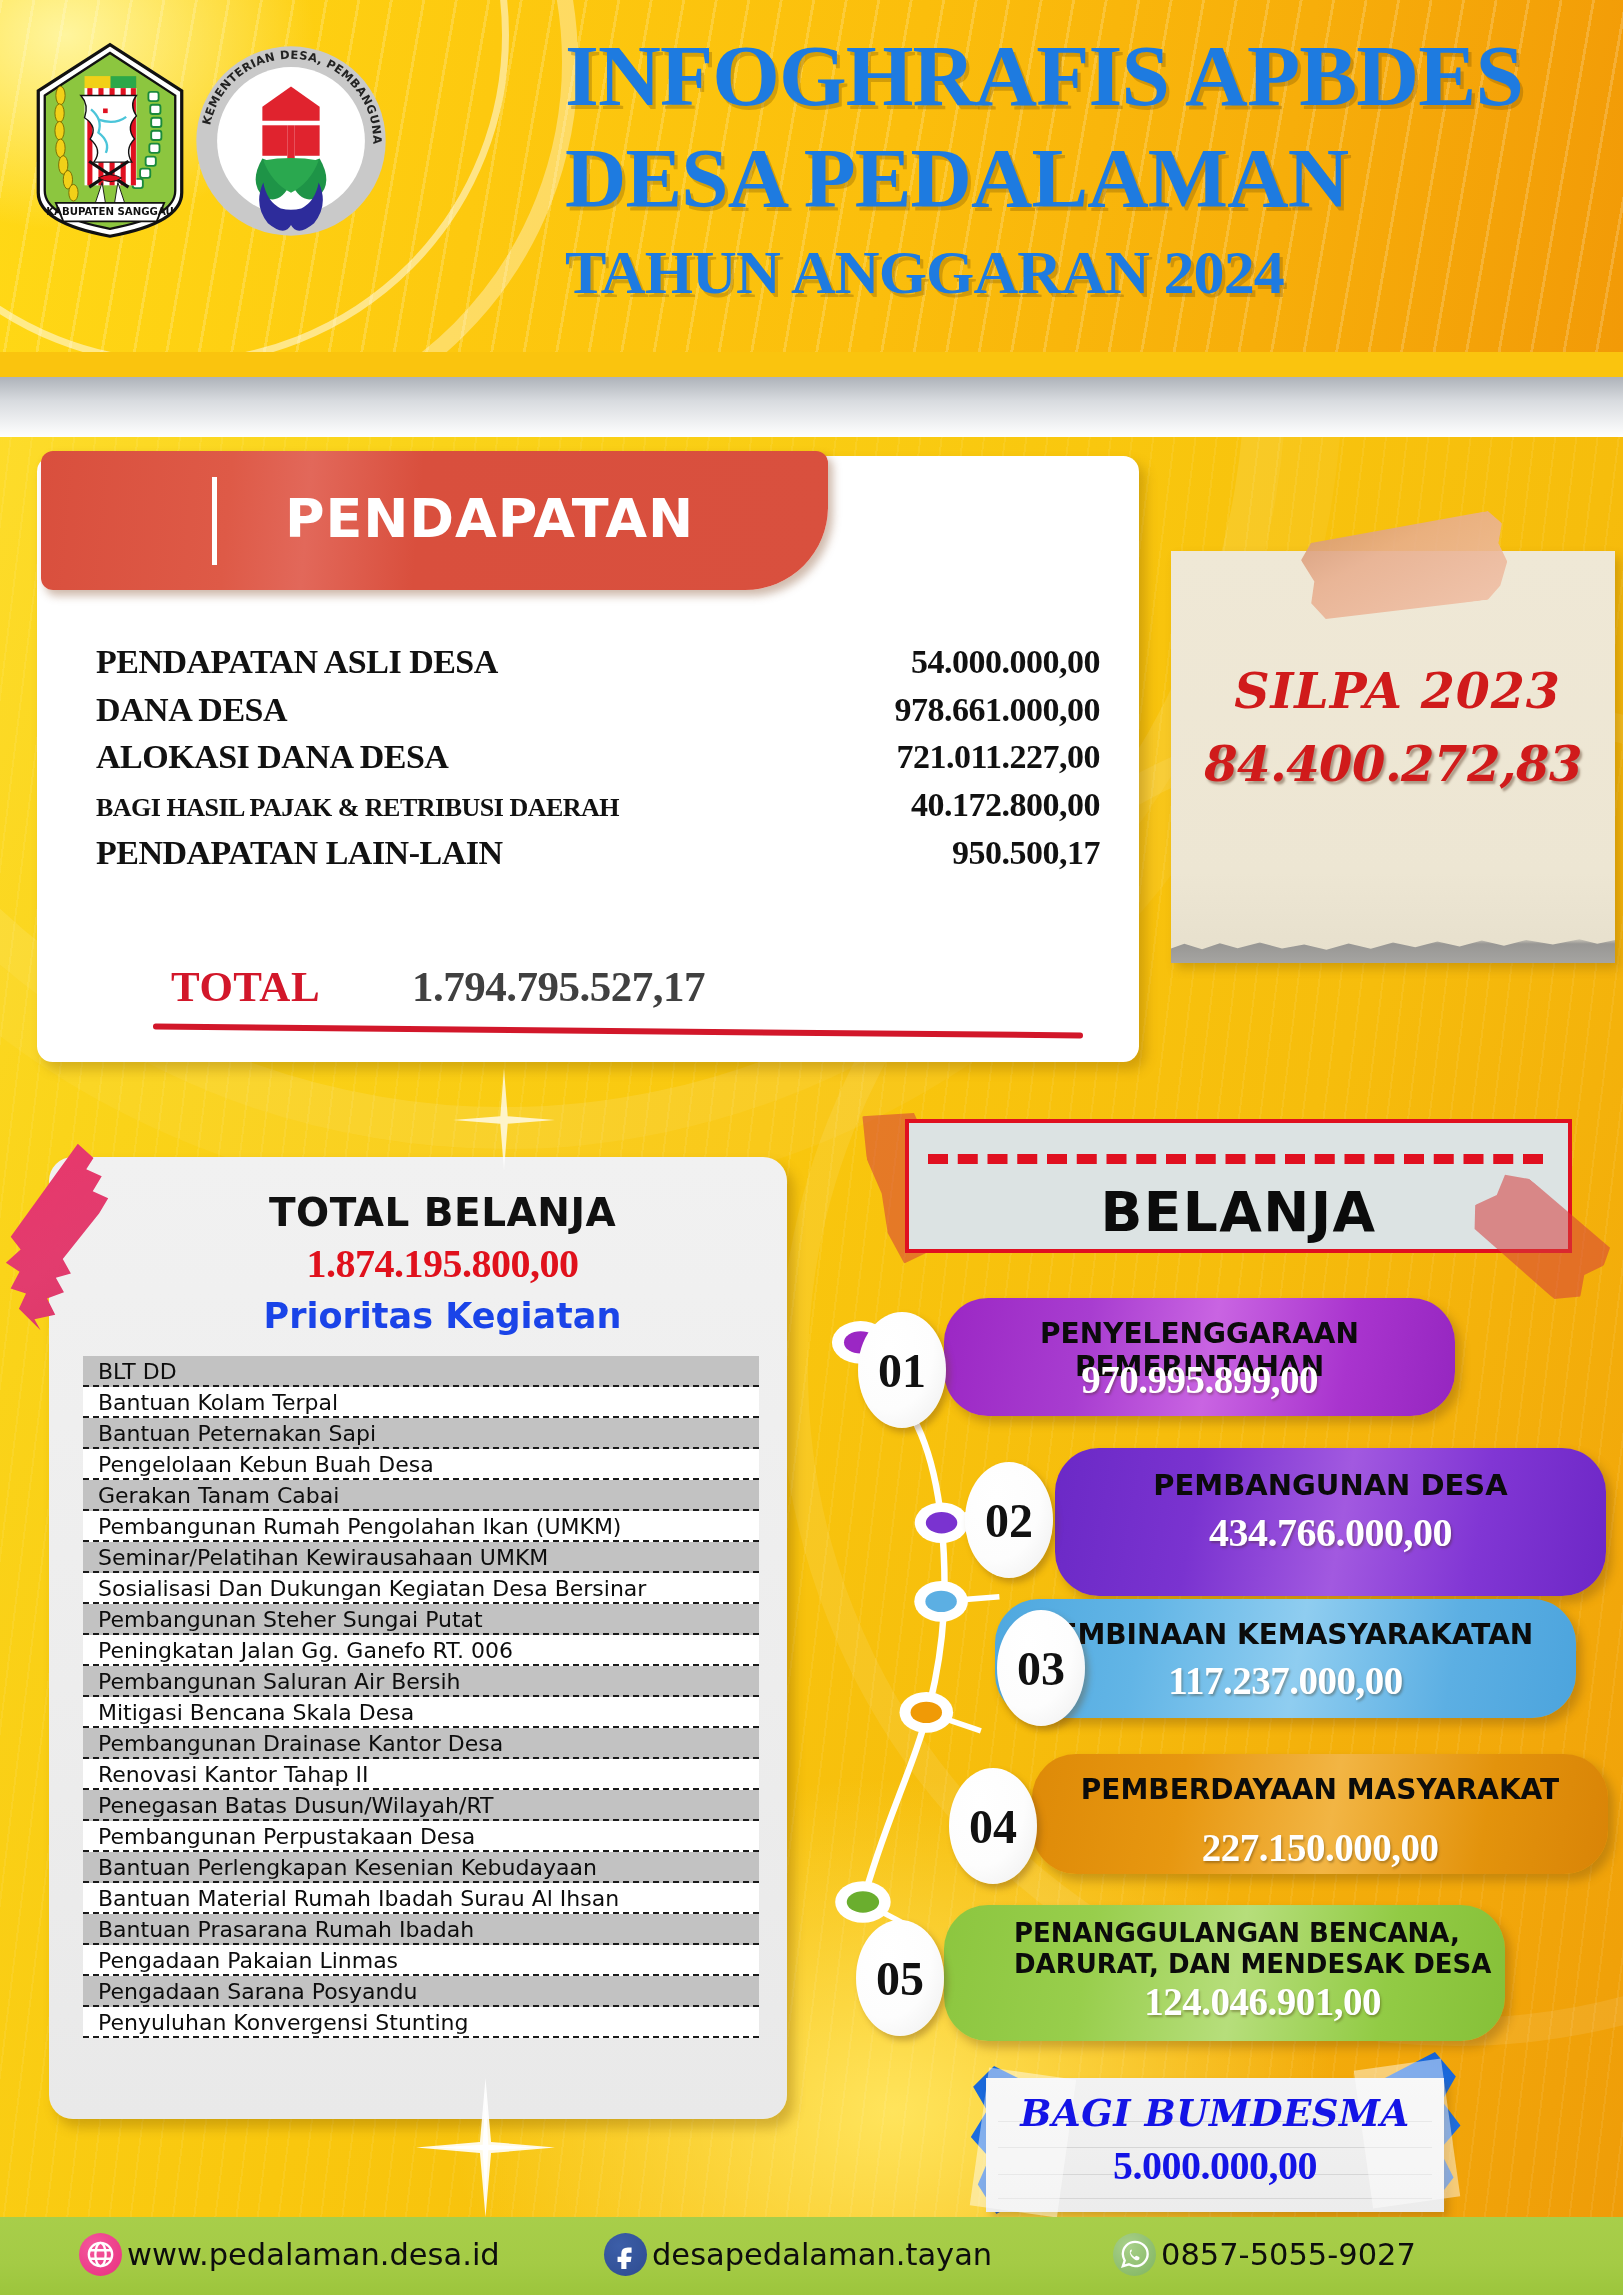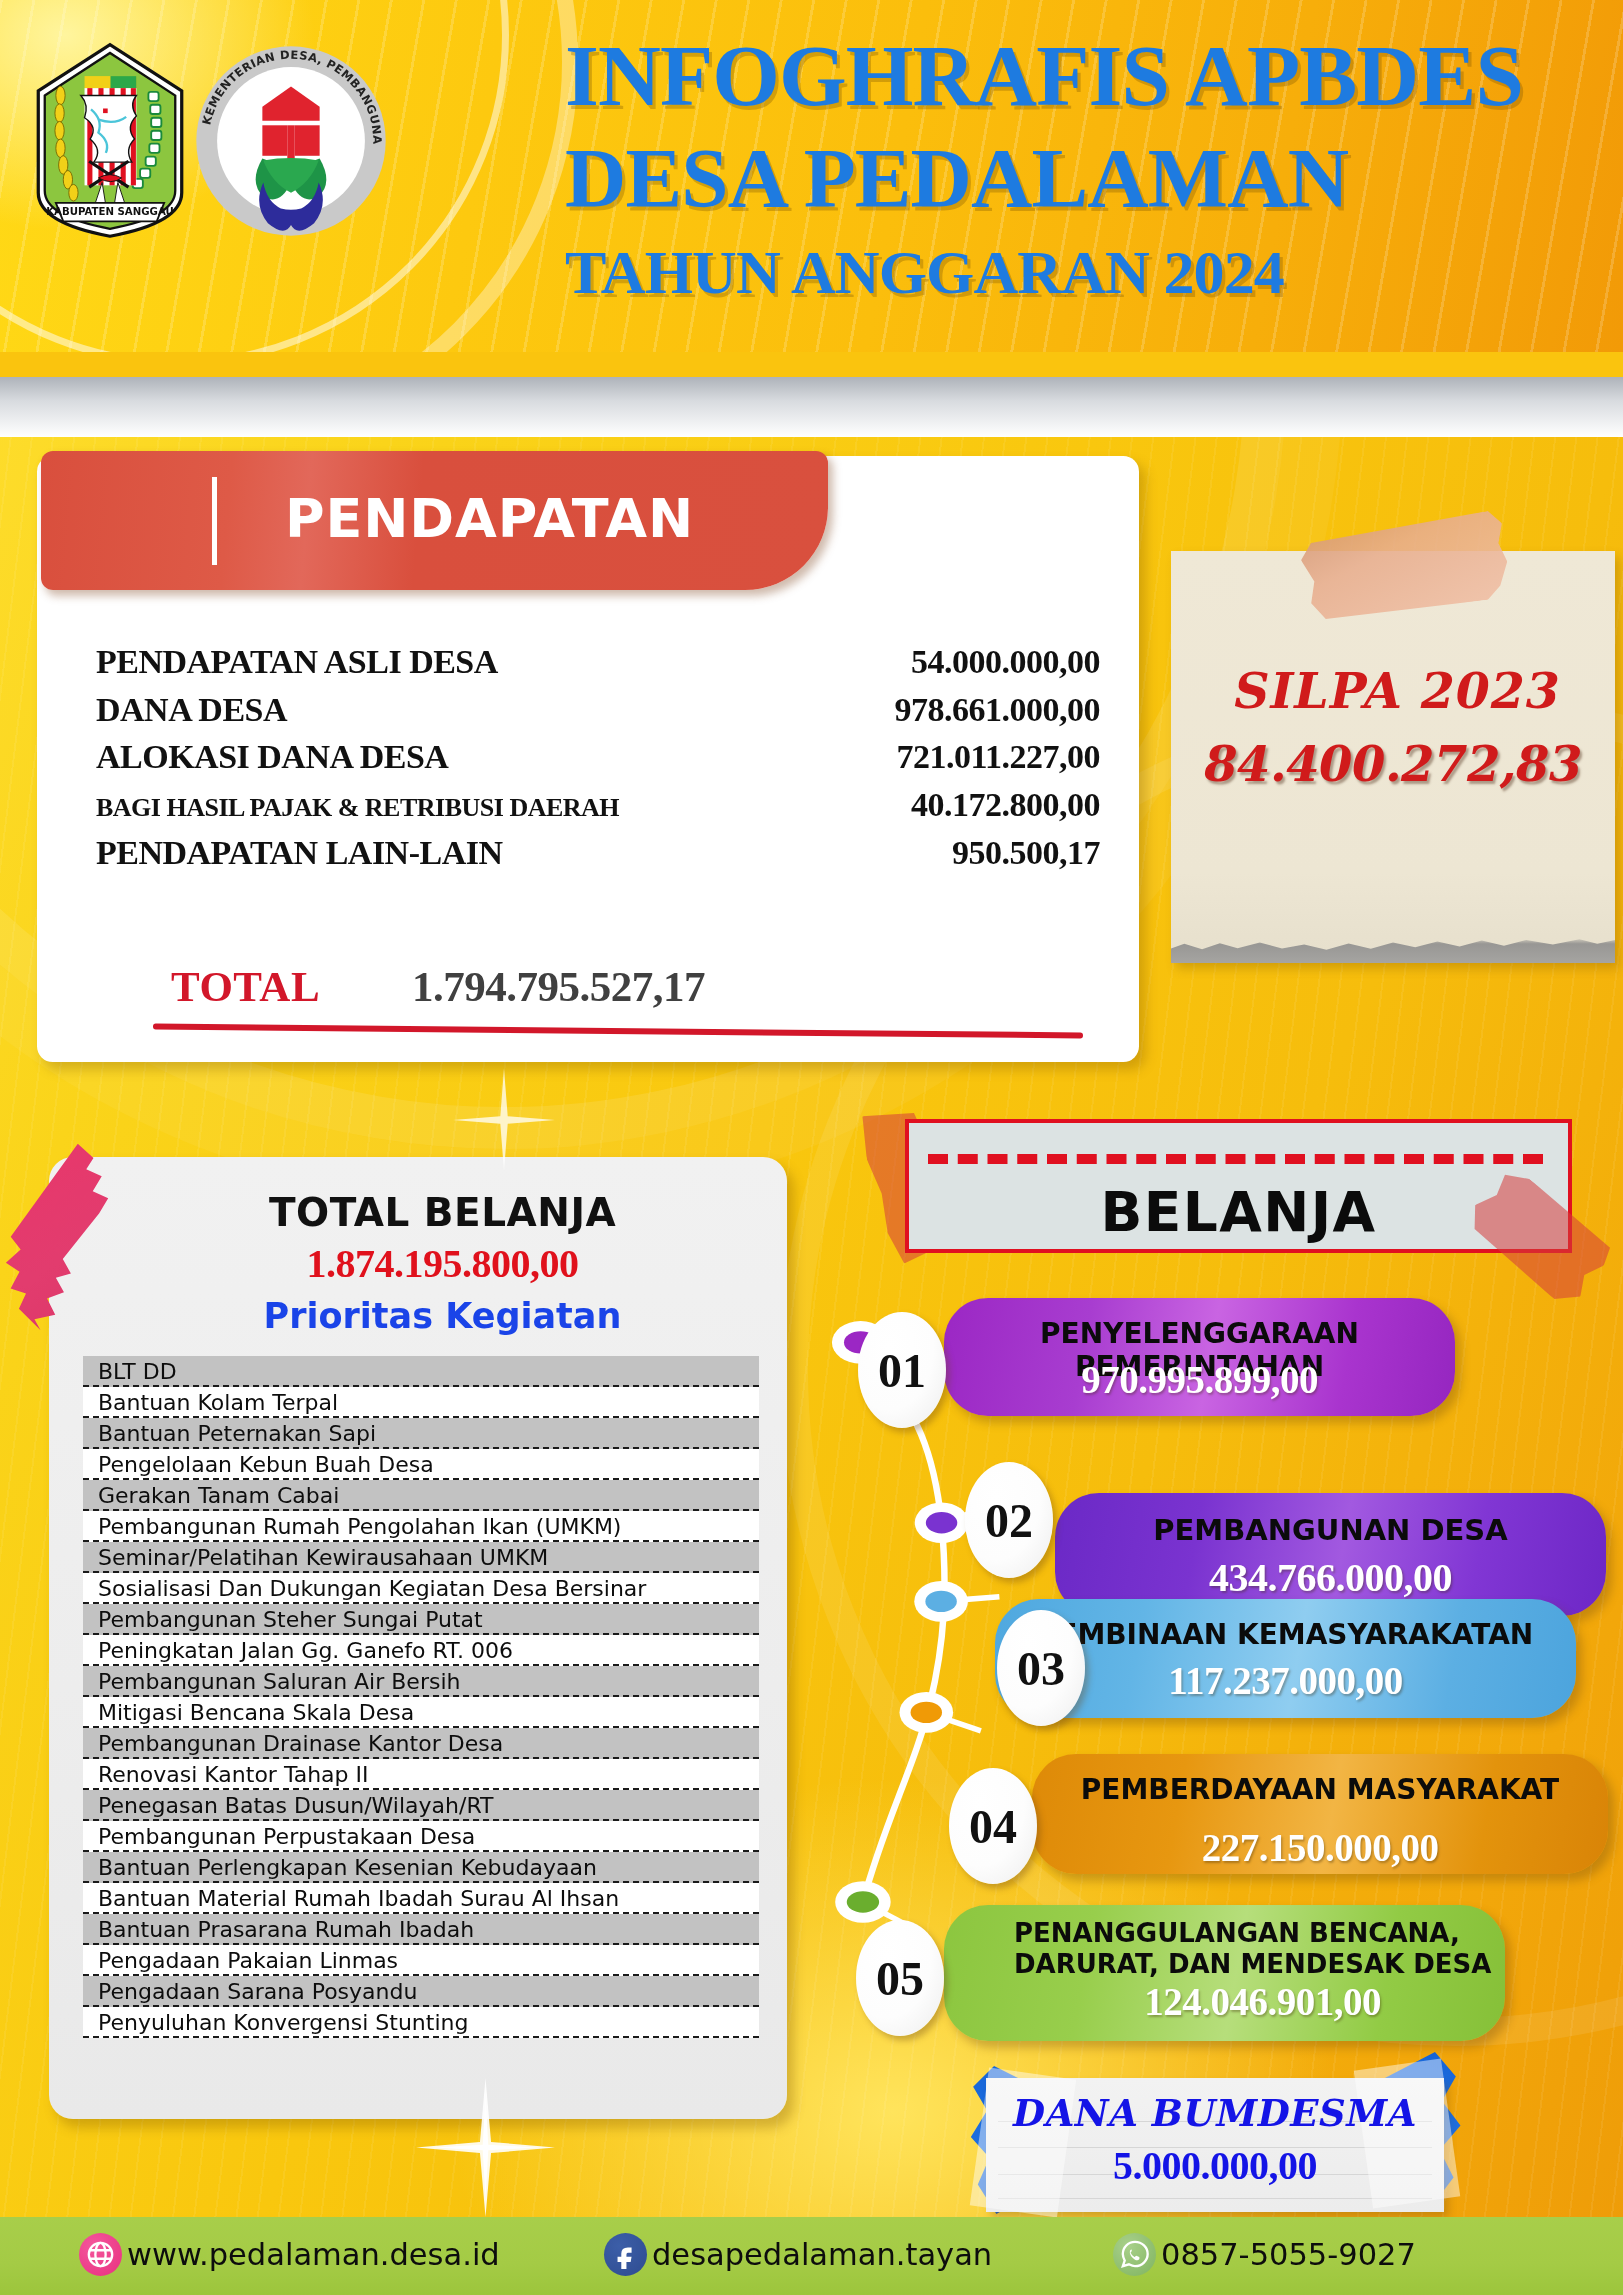--- a/index.html
+++ b/index.html
@@ -262,22 +262,22 @@
   }
 
   
   #pill-01{left:944px;top:1298px;width:511px;height:118px;
     background:linear-gradient(100deg,#9B27C4 0%,#A83DD0 28%,#C964E2 52%,#A934CE 78%,#9526C0 100%);}
   #pill-01 .plabel{top:19.4px;font-size:28px;}
   #pill-01 .pvalue{top:59px;font-size:39px;}
   #num-01{left:858px;top:1312px;}
 
   
-  #pill-02{left:1055px;top:1448px;width:551px;height:123px;
-    background:linear-gradient(100deg,#6B29C6 0%,#7A33D0 26%,#A259E0 52%,#8136D4 76%,#6D27C6 100%);margin-top:45px;}
+  #pill-02{left:1055px;top:1448px;width:551px;height:148px;
+    background:linear-gradient(100deg,#6B29C6 0%,#7A33D0 26%,#A259E0 52%,#8136D4 76%,#6D27C6 100%);}
   #pill-02 .plabel{top:20.4px;font-size:29px;}
   #pill-02 .pvalue{top:61px;font-size:40px;}
   #num-02{left:965px;top:1462px;}
 
   
   #pill-03{left:995px;top:1599px;width:581px;height:119px;
     background:linear-gradient(100deg,#4FA8DF 0%,#62B5E6 25%,#8FCDF0 52%,#5CAFE3 78%,#4CA4DD 100%);}
   #pill-03 .plabel{top:19.4px;font-size:28px;}
   #pill-03 .pvalue{top:59px;font-size:39px;}
   #num-03{left:997px;top:1610px;}
@@ -596,21 +596,21 @@
   <div id="bd-tape-l"></div>
   <div id="bd-tape-r"></div>
   <div id="bumdes-card">
     <div class="rule" style="top:43px"></div>
     <div class="rule" style="top:69px"></div>
     <div class="rule" style="top:96px"></div>
     <div class="rule" style="top:120px"></div>
   </div>
   <div id="bd-tape-lw"></div>
   <div id="bd-tape-rw"></div>
-  <div id="bd-title">DANA BUMDESMA</div>
+  <div id="bd-title">BAGI BUMDESMA</div>
   <div id="bd-value">5.000.000,00</div>
 
   <svg class="sparkle" id="sparkle-1" viewBox="0 0 300 300">
     <path d="M150 0 L162 138 L300 150 L162 162 L150 300 L138 162 L0 150 L138 138 Z" fill="#ffffff" opacity=".9"></path>
     <path d="M150 40 L156 144 L260 150 L156 156 L150 260 L144 156 L40 150 L144 144 Z" fill="#ffffff"></path>
   </svg>
   <svg class="sparkle" id="sparkle-2" viewBox="0 0 220 220">
     <path d="M110 0 L118 102 L220 110 L118 118 L110 220 L102 118 L0 110 L102 102 Z" fill="#ffffff" opacity=".75"></path>
   </svg>
 

